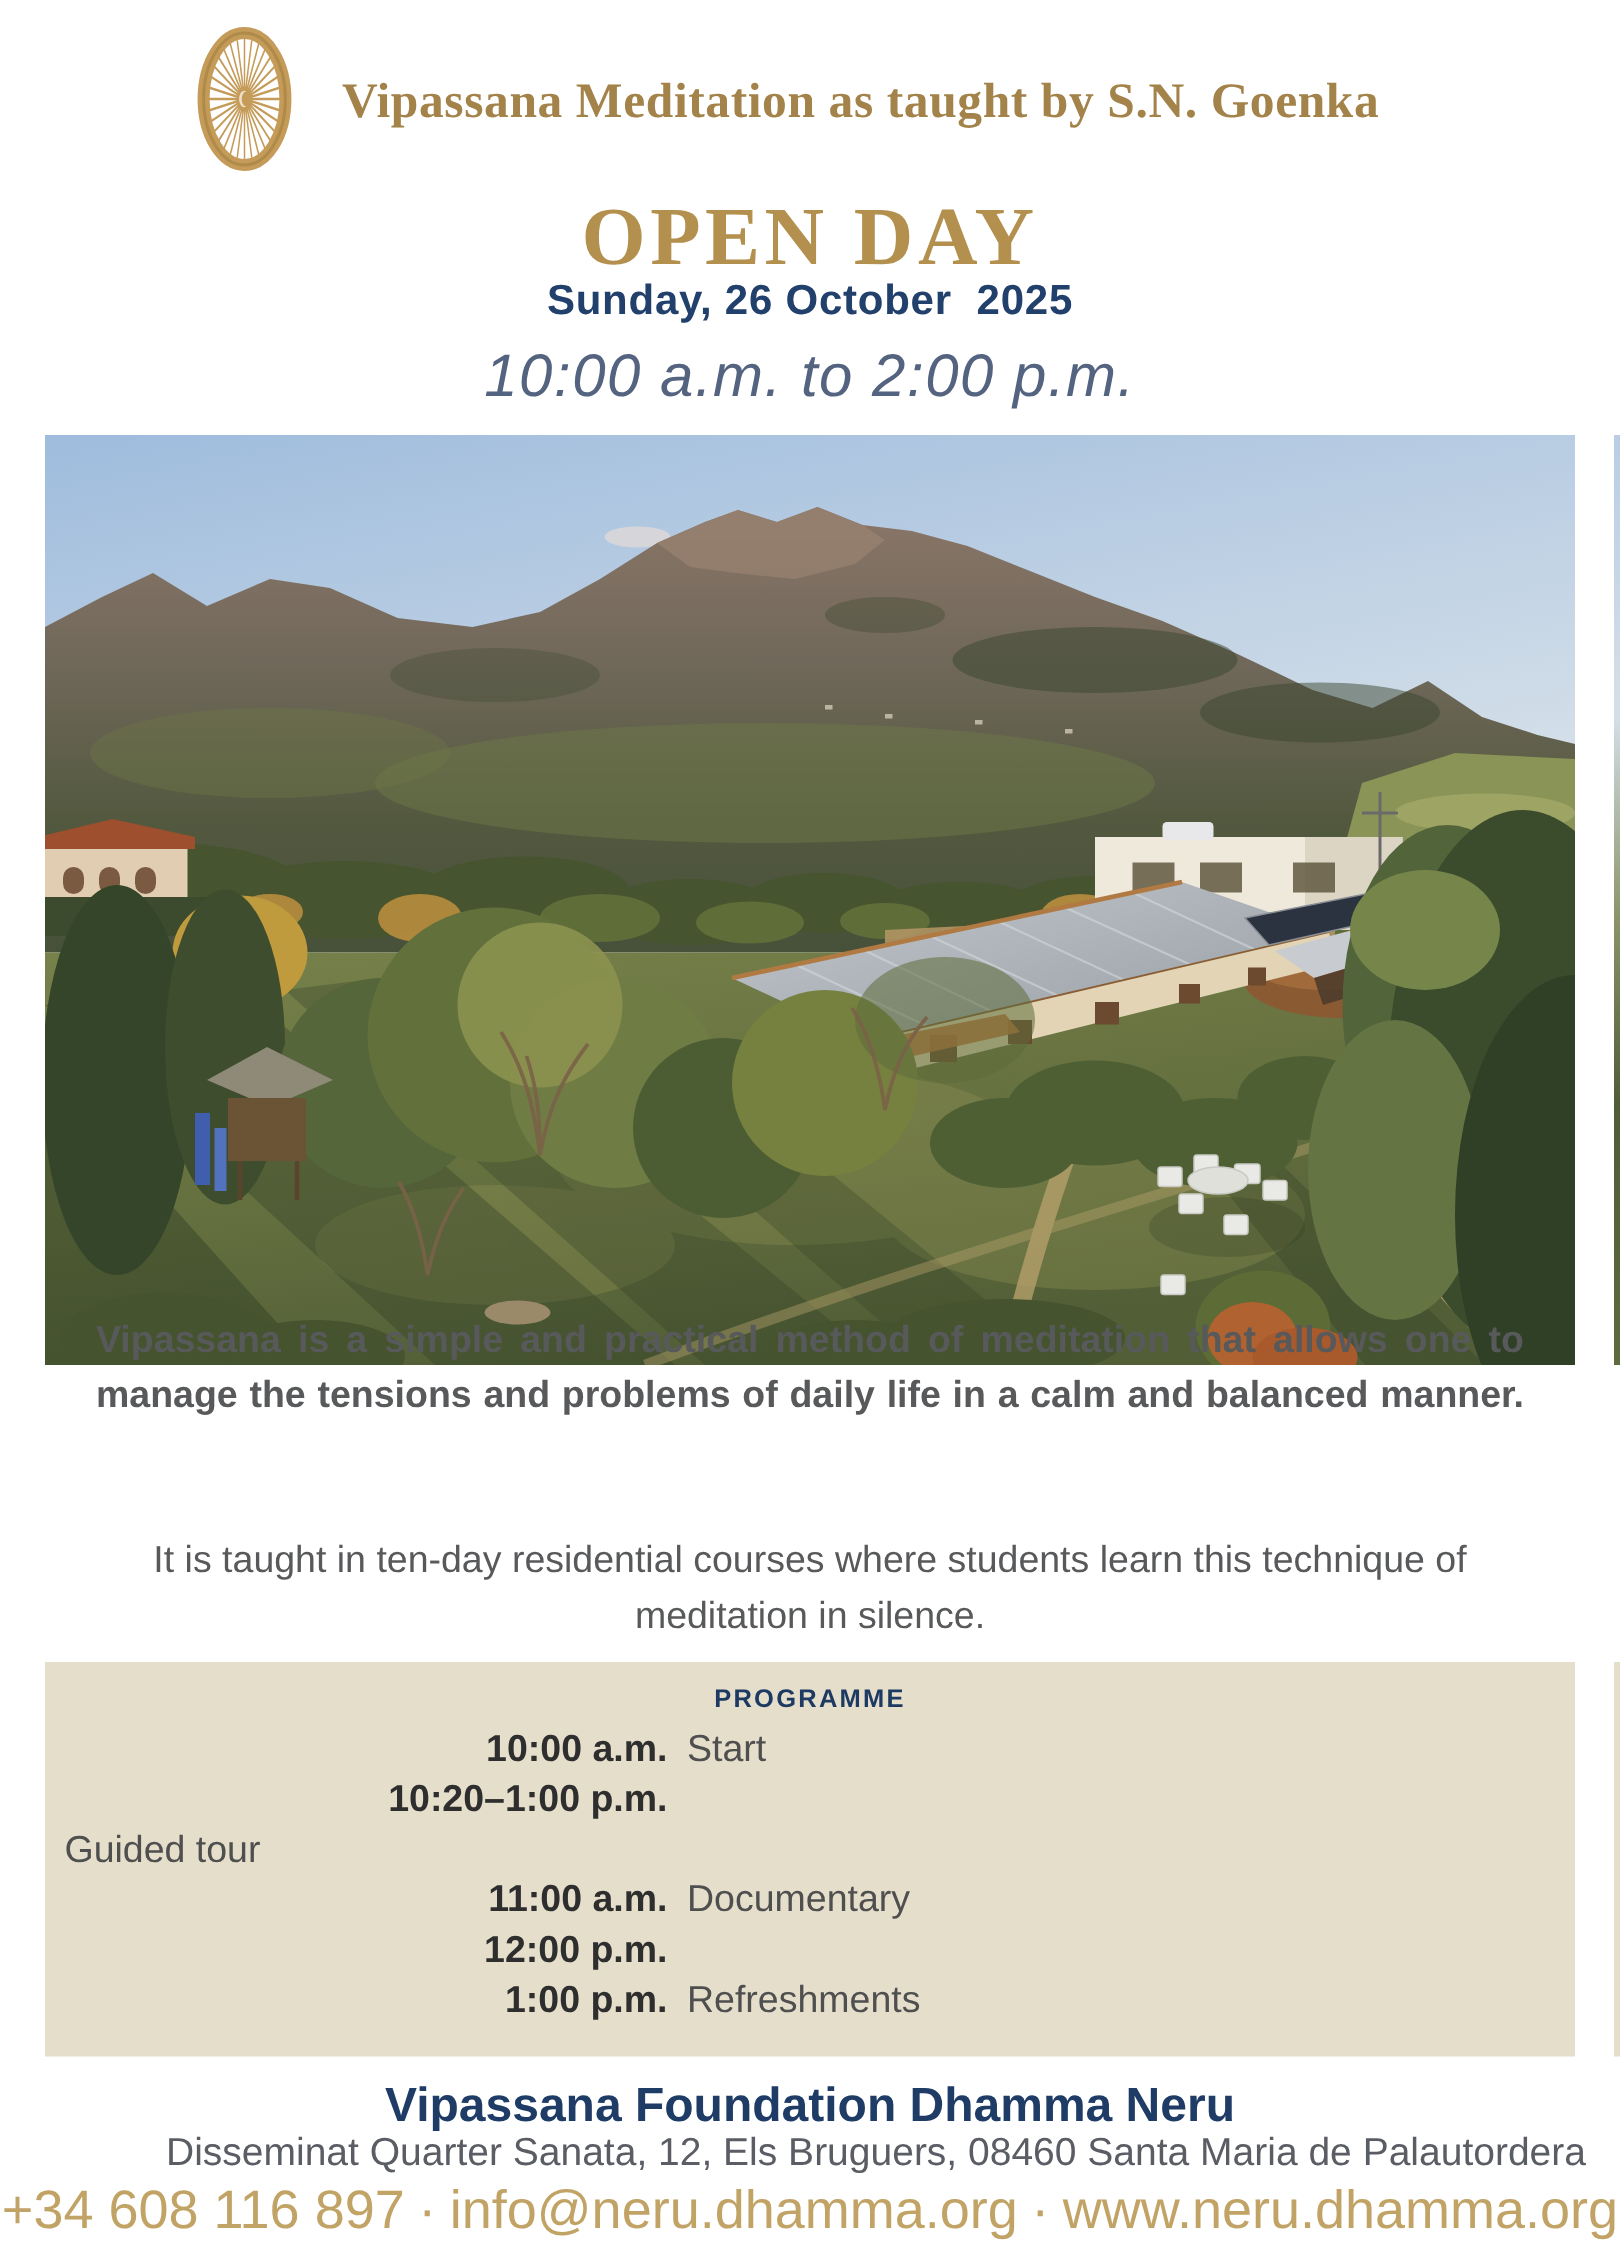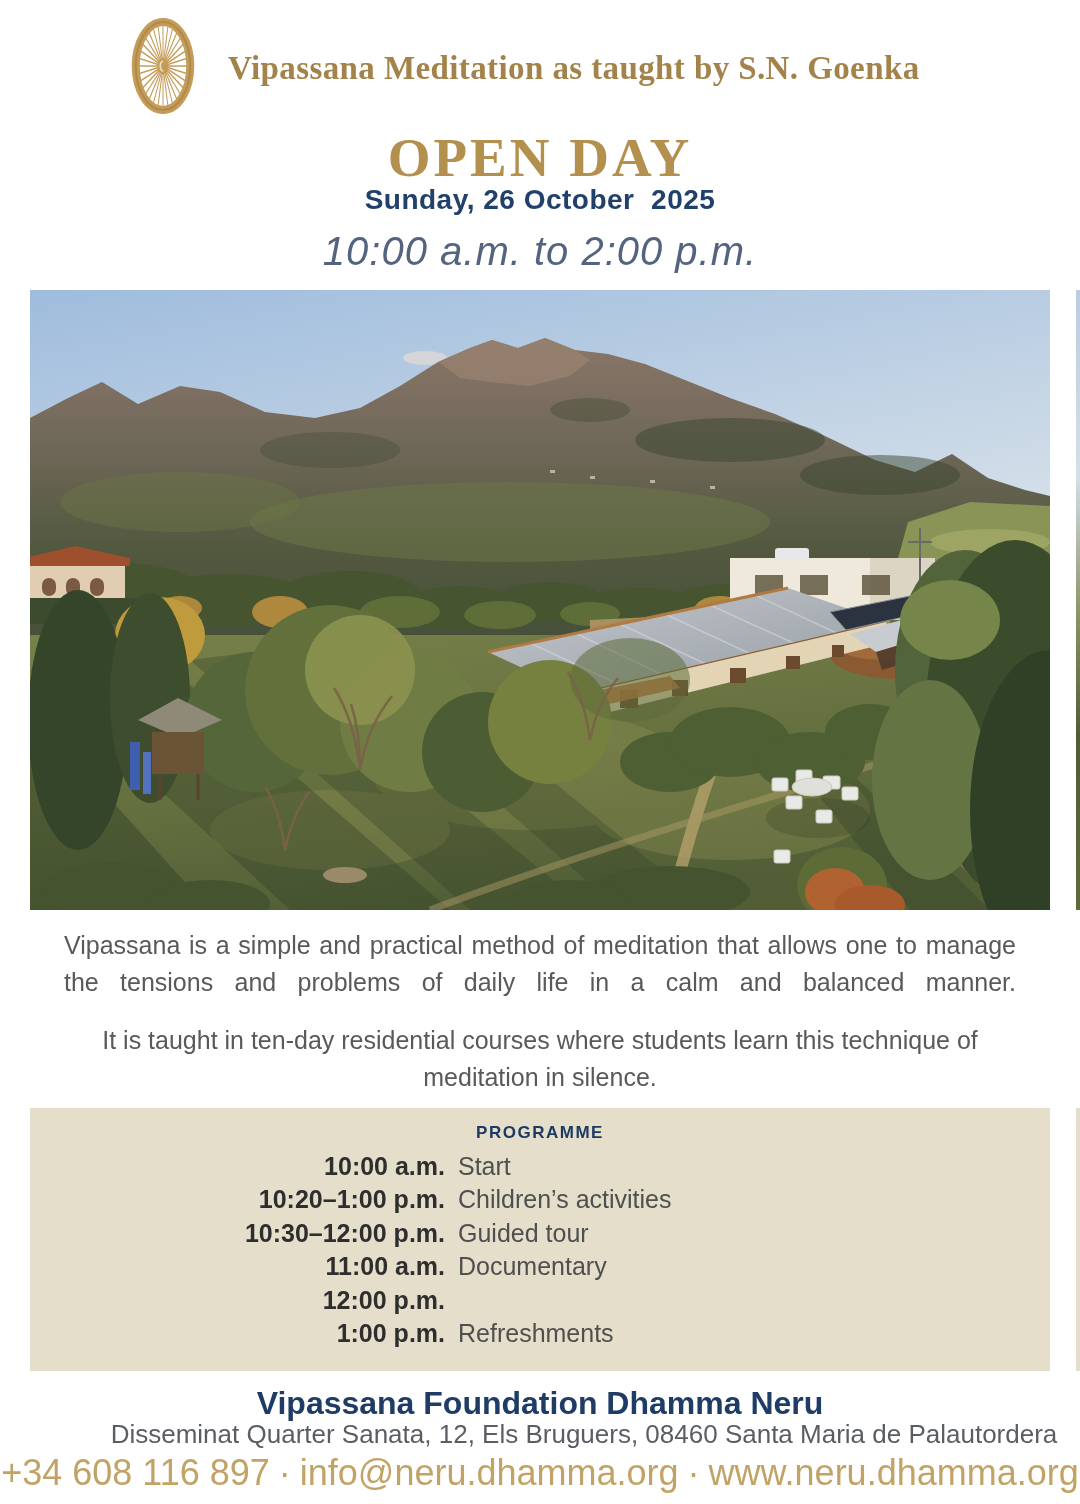--- a/index.html
+++ b/index.html
@@ -21,21 +21,21 @@
     top:126px;font-family:Liberation Serif, serif;font-size:55px;font-weight:700;
     color:#b3904e;letter-spacing:3px;
   }
   .event-date{top:184px;font-size:28px;font-weight:700;color:#21406b;letter-spacing:.5px;}
   .event-time{top:229px;font-size:40px;font-weight:300;color:#54637f;letter-spacing:1px;font-style:italic;}
   
   .photo{left:30px;top:290px;width:1020px;height:620px;}
   .photo svg{display:block;width:100%;height:100%;}
   
   .para{left:64px;width:952px;font-size:25px;line-height:37px;font-weight:300;color:#58595b;}
-  .para1{top:927px;text-align:justify;text-align-last:justify;}
+  .para1{top:875px;text-align:justify;text-align-last:justify;font-weight:bold;}
   .para2{top:1022px;text-align:center;}
   
   .prog-box{left:30px;top:1108px;width:1020px;height:263px;background:#e5decb;}
   .prog-heading{
     margin-top:15px;text-align:center;font-size:17px;font-weight:700;
     color:#1d3a63;letter-spacing:1.5px;
   }
   .prog-table{margin-top:7px;}
   .prog-row{display:flex;line-height:33.4px;}
   .prog-time{width:415px;text-align:right;font-weight:700;color:#2e2e2e;font-size:25px;flex:none;}
@@ -321,25 +321,23 @@
   <div class="prog-heading">PROGRAMME</div>
   <div class="prog-table">
 
       <div class="prog-row">
         <div class="prog-time">10:00 a.m.</div>
         <div class="prog-activity">Start</div>
       </div>
 
       <div class="prog-row">
         <div class="prog-time">10:20–1:00 p.m.</div>
-        <div class="prog-activity">Children’s activities</div>
-      </div>
-
-      <div class="prog-row">
-        <div class="prog-time">10:30–12:00 p.m.</div>
+      </div>
+
+      <div class="prog-row">
         <div class="prog-activity">Guided tour</div>
       </div>
 
       <div class="prog-row">
         <div class="prog-time">11:00 a.m.</div>
         <div class="prog-activity">Documentary</div>
       </div>
 
       <div class="prog-row">
         <div class="prog-time">12:00 p.m.</div>

